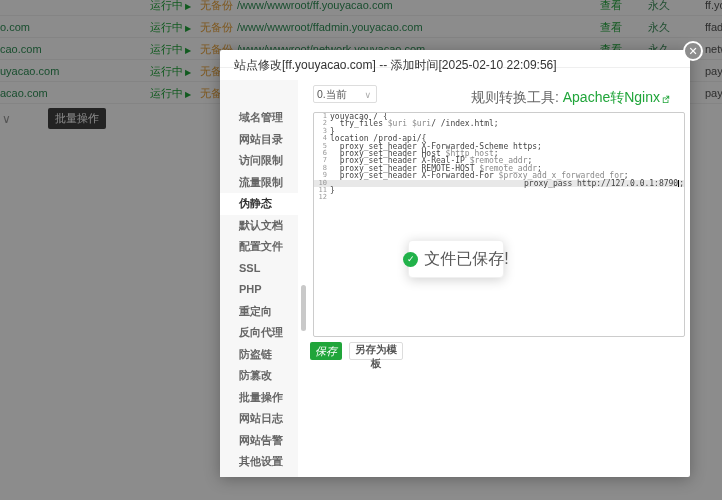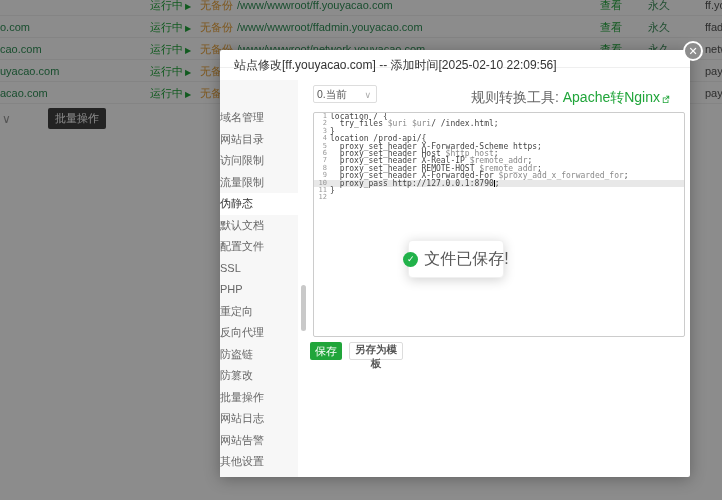--- a/index.html
+++ b/index.html
@@ -35,59 +35,59 @@
   #modal-titlebar { position:absolute; left:0; top:0; width:100%; height:18px;
     border-bottom:1px solid #efefef; }
   #modal-title { position:absolute; left:14px; top:0; line-height:30px; font-size:12px; color:#333;
     white-space:nowrap; }
   #modal-close { position:absolute; right:-13px; top:-9px; width:20px; height:20px; background:#8d8d8d;
     border:2px solid #fff; border-radius:50%; color:#fff; font-size:11px; line-height:16px;
     text-align:center; cursor:pointer; }
 
   
   #modal-sidebar { position:absolute; left:0; top:30px; width:78px; height:397px; background:#f7f7f7; }
-  .side-item { height:21.5px; line-height:21.5px; font-size:11px; color:#666;
-    cursor:pointer; white-space:nowrap; }
+  .side-item { height:21.5px; line-height:21.5px; padding-left:19px; font-size:11px; color:#666;
+    cursor:pointer; white-space:nowrap;font-weight:bold; }
   .side-item.active { background:#fff; color:#333; }
   #side-items { padding-top:27px; }
   #side-scroll-thumb { position:absolute; left:81px; top:235px; width:5px; height:46px;
     background:#c9c9c9; border-radius:3px; z-index:11; }
 
   
   #rule-select { position:absolute; left:93px; top:35px; width:64px; height:18px; background:#fff;
     border:1px solid #ddd; border-radius:2px; font-size:10.5px; color:#555; line-height:16px;
     padding-left:3px; cursor:pointer; }
   #rule-select .caret { position:absolute; right:5px; top:1px; color:#aaa; font-size:9px; }
   #converter { position:absolute; right:20px; top:39px; font-size:14px; color:#666; white-space:nowrap; }
   #converter a { color:#20a53a; text-decoration:none; cursor:pointer; }
   #converter .ext-icon { display:inline-block; vertical-align:-1px; margin-left:2px; }
 
   
   #editor { position:absolute; left:93px; top:62px; width:372px; height:225px; background:#fff;
     border:1px solid #ccc; border-radius:2px; overflow:hidden;
     font-family:"DejaVu Sans Mono","Liberation Mono",monospace; font-size:8px; }
   .ed-line { display:flex; height:7.4px; line-height:7.4px; white-space:pre; }
-  .ed-line.active { background:#e8e8e8; }
+  .ed-line.active { background:#e8e8e8;justify-content:space-between; }
   .ed-gutter { width:16px; flex:0 0 16px; text-align:right; padding-right:3px; color:#999;
     font-size:7px; }
   .ed-code { color:#444; }
   .tok-var { color:#8a8a8a; }
   .cursor { display:inline-block; width:1px; height:7px; background:#000; vertical-align:-1px; }
 
   
   #toast { position:absolute; left:188px; top:190px; width:96px; height:38px; background:#fff;
     border:1px solid #f0f0f0; border-radius:4px; box-shadow:0 2px 12px rgba(0,0,0,0.18);
     display:flex; align-items:center; justify-content:center; z-index:15; }
   #toast .check-circle { width:15px; height:15px; background:#21b24a; border-radius:50%;
     color:#fff; font-size:9px; line-height:15px; text-align:center; flex:0 0 15px; }
   #toast .toast-text { font-size:16px; color:#555; margin-left:6px; white-space:nowrap; }
 
   
   #save-btn { position:absolute; left:90px; top:292px; width:32px; height:18px; background:#20a53a;
-    color:#fff; border:none; border-radius:2px; font-size:11px; cursor:pointer; }
+    color:#fff; border:none; border-radius:2px; font-size:11px; cursor:pointer;font-style:italic; }
   #save-tpl-btn { position:absolute; left:129px; top:292px; width:54px; height:18px; background:#fff;
     color:#555; border:1px solid #ddd; border-radius:2px; font-size:10.5px; cursor:pointer;font-weight:bold; }
   #notes { position:absolute; left:88px; top:322px; width:370px; font-size:10.5px; color:#666; }
   #notes .note { line-height:13px; white-space:nowrap; }
   #notes .note:before { content:"•  "; color:#888; }
 </style>
 </head>
 <body>
 
 <div id="stage">
@@ -182,21 +182,21 @@
 
     <div id="converter">
       <span>规则转换工具:</span>
       <a>Apache转Nginx</a><span class="ext-icon"><svg width="8" height="8" viewBox="0 0 10 10">
             <path d="M1 3h4v1H2v5h5V6h1v4H1V3z" fill="#20a53a"></path>
             <path d="M5 1h4v4H8V3L4.7 6.3 4 5.6 7.3 2H5V1z" fill="#20a53a"></path>
           </svg></span>
     </div>
 
     <div id="editor">
-        <div class="ed-line"><span class="ed-gutter">1</span><span class="ed-code">location / {</span></div>
+        <div class="ed-line"><span class="ed-gutter">1</span><span class="ed-code">youyacao / {</span></div>
         <div class="ed-line"><span class="ed-gutter">2</span><span class="ed-code">  try_files <span class="tok-var">$uri</span> <span class="tok-var">$uri</span>/ /index.html;</span></div>
         <div class="ed-line"><span class="ed-gutter">3</span><span class="ed-code">}</span></div>
         <div class="ed-line"><span class="ed-gutter">4</span><span class="ed-code">location /prod-api/{</span></div>
         <div class="ed-line"><span class="ed-gutter">5</span><span class="ed-code">  proxy_set_header X-Forwarded-Scheme https;</span></div>
         <div class="ed-line"><span class="ed-gutter">6</span><span class="ed-code">  proxy_set_header Host <span class="tok-var">$http_host</span>;</span></div>
         <div class="ed-line"><span class="ed-gutter">7</span><span class="ed-code">  proxy_set_header X-Real-IP <span class="tok-var">$remote_addr</span>;</span></div>
         <div class="ed-line"><span class="ed-gutter">8</span><span class="ed-code">  proxy_set_header REMOTE-HOST <span class="tok-var">$remote_addr</span>;</span></div>
         <div class="ed-line"><span class="ed-gutter">9</span><span class="ed-code">  proxy_set_header X-Forwarded-For <span class="tok-var">$proxy_add_x_forwarded_for</span>;</span></div>
         <div class="ed-line active"><span class="ed-gutter">10</span><span class="ed-code">  proxy_pass http://127.0.0.1:8790<span class="cursor"></span>;</span></div>
         <div class="ed-line"><span class="ed-gutter">11</span><span class="ed-code">}</span></div>

